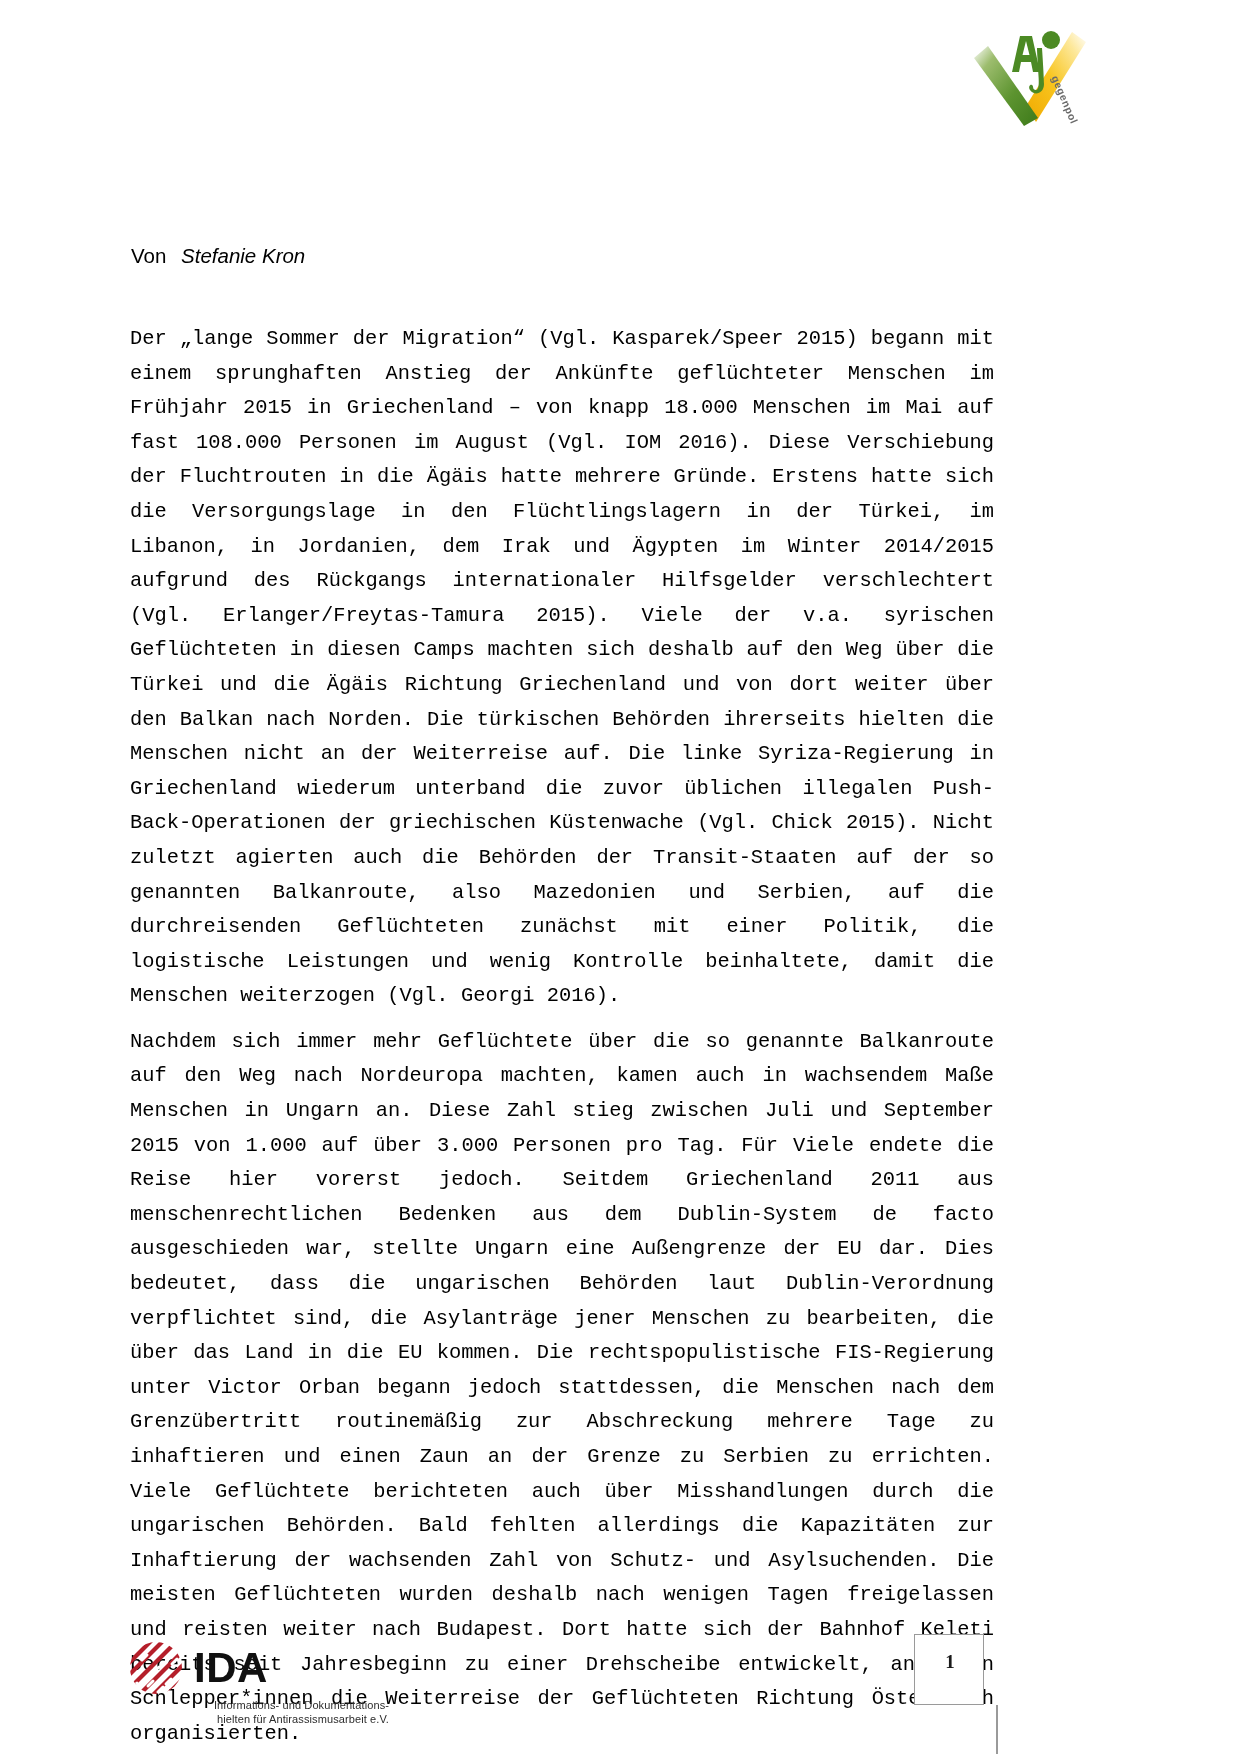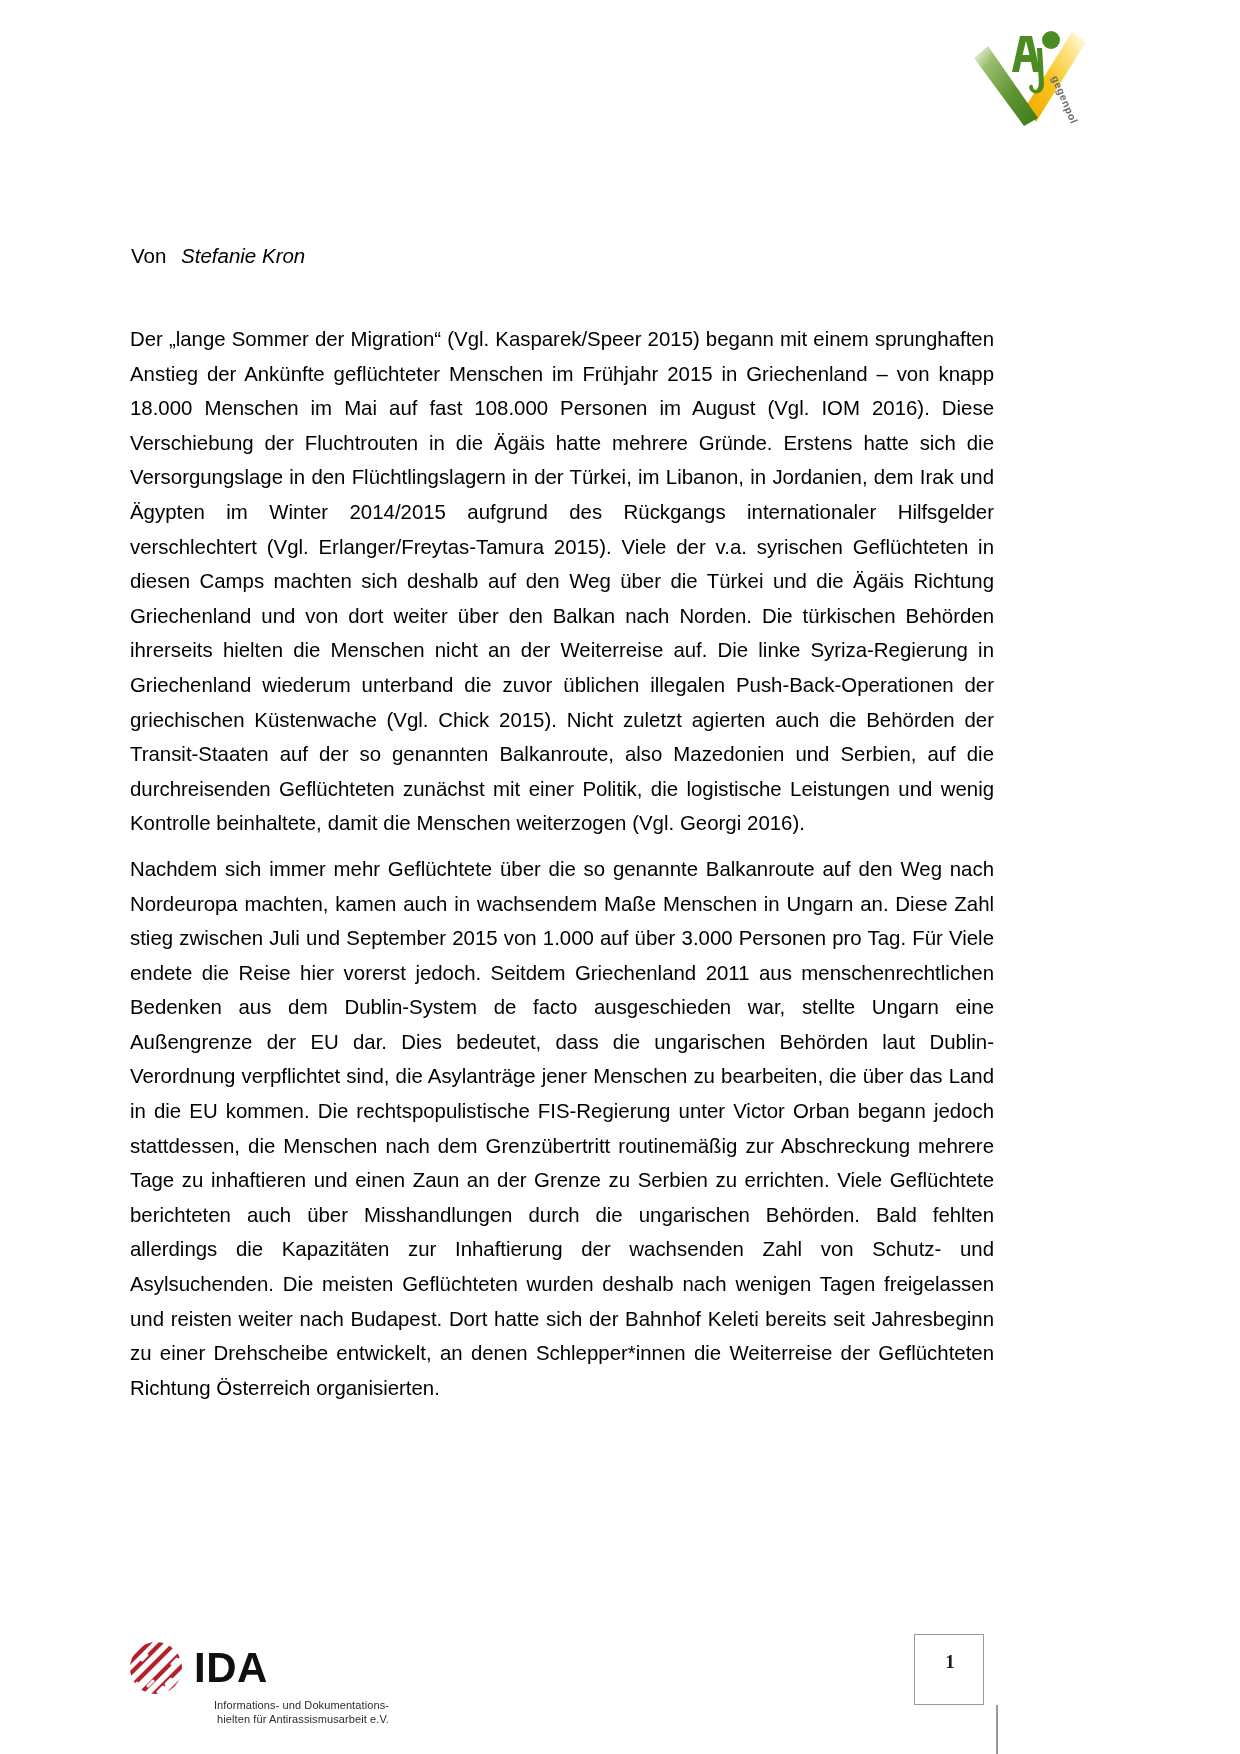--- a/index.html
+++ b/index.html
@@ -67,20 +67,21 @@
     width: 864px;
   }
   .para {
     font-size: 20.4px;
     line-height: 34.6px;
     text-align: justify;
     text-justify: inter-word;
     margin: 0 0 11px 0;
     word-spacing: 0.2px;
     hyphens: none;
+    font-family: Liberation Mono, monospace;
   }
   .para:last-child { margin-bottom: 0; }
 
   
   .ida-logo {
     position: absolute;
     left: 128px;
     top: 1640px;
     width: 300px;
     height: 100px;

